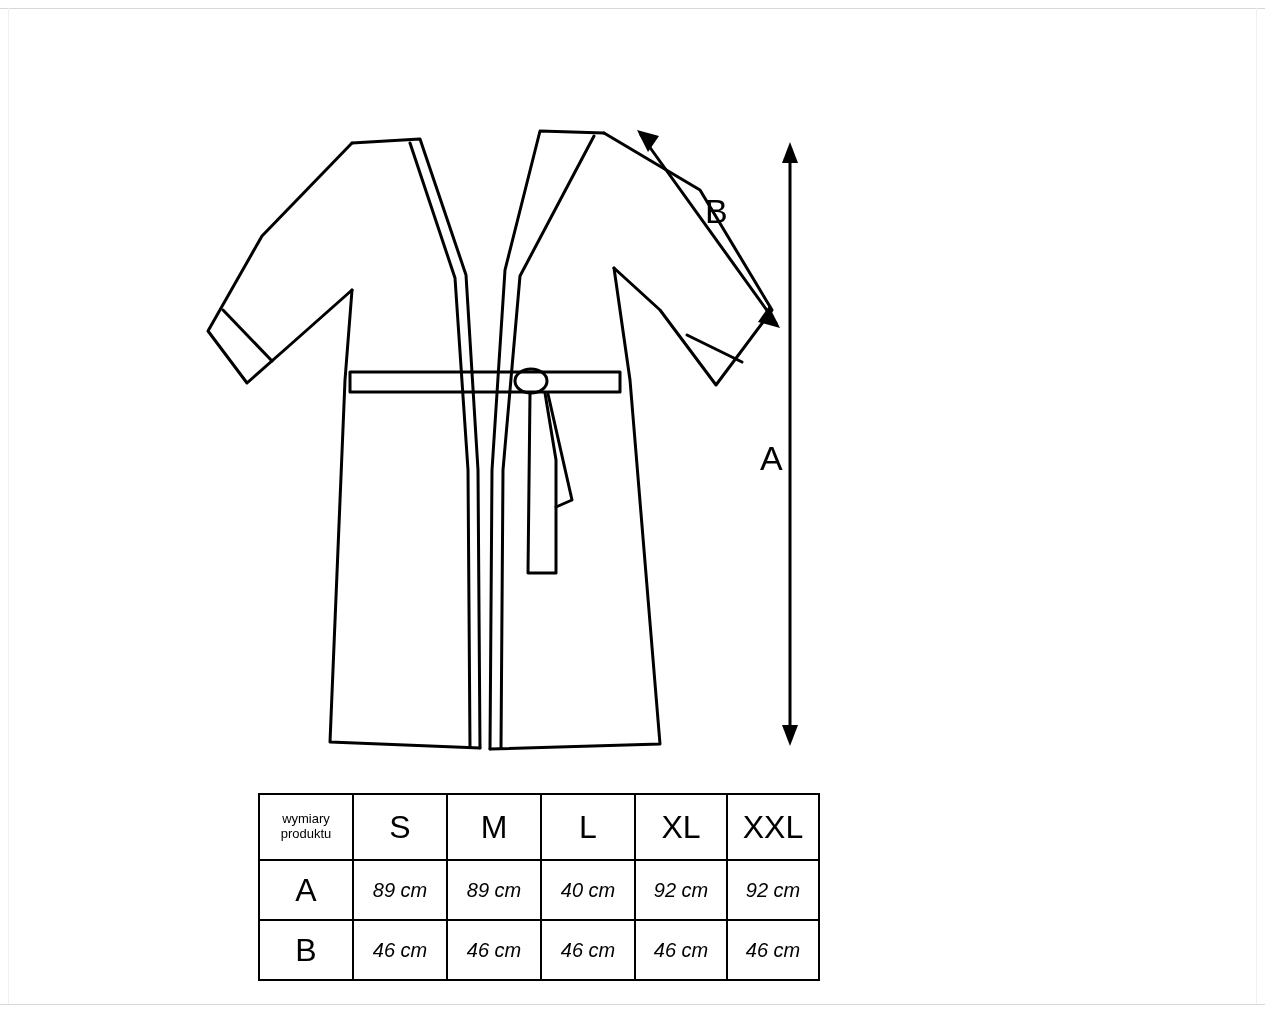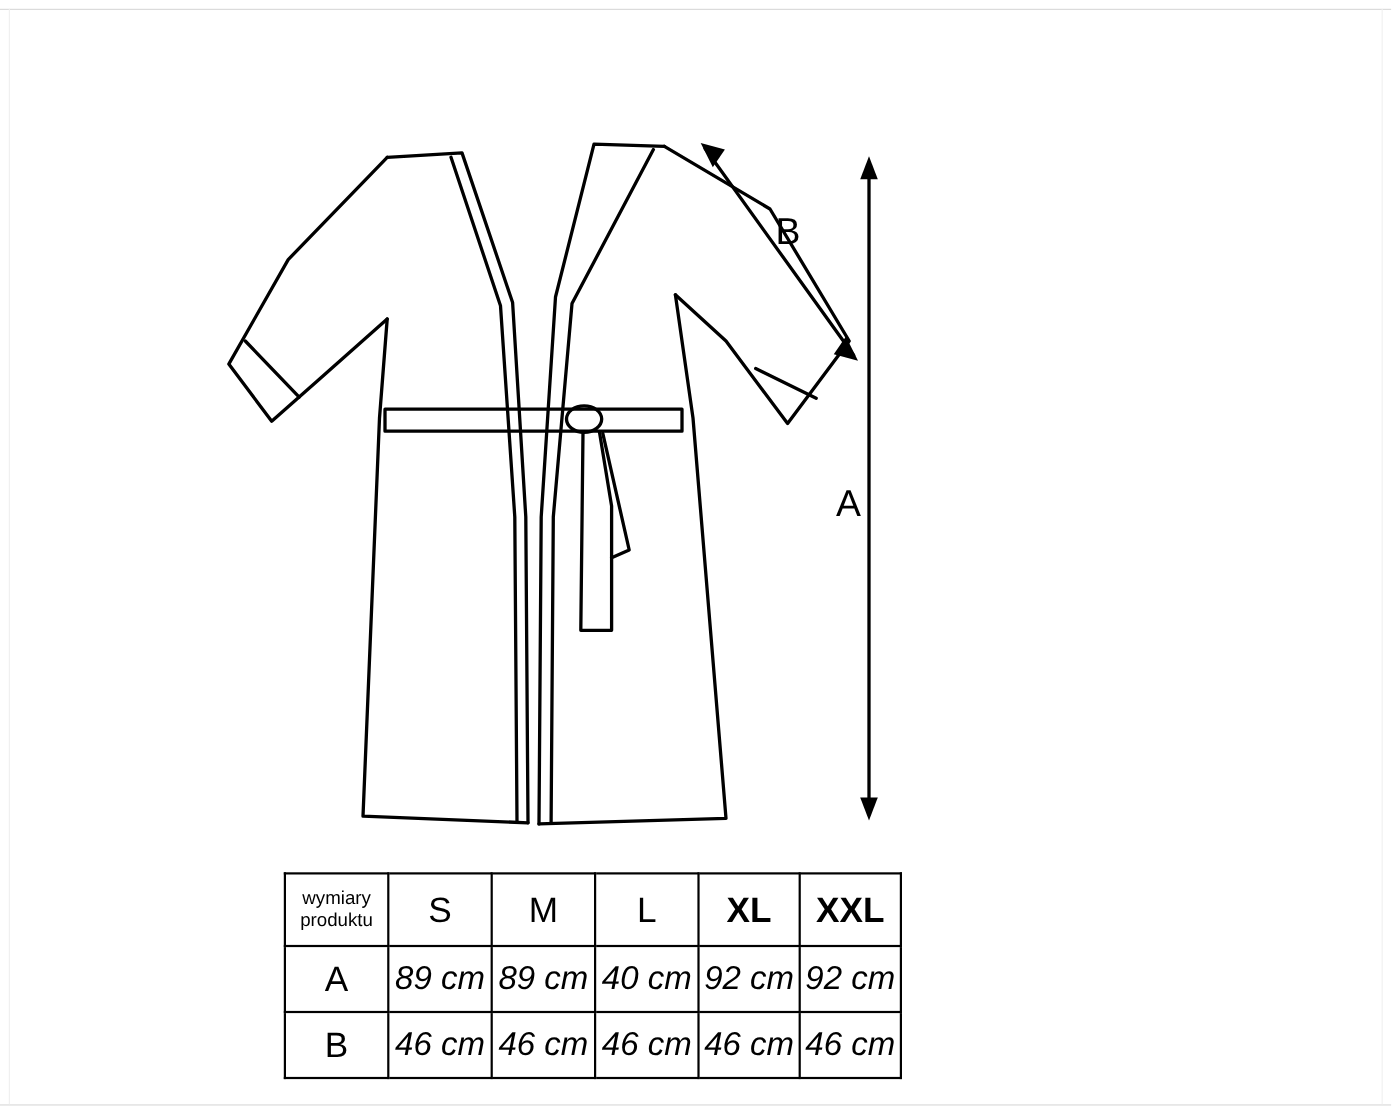--- a/index.html
+++ b/index.html
@@ -56,36 +56,36 @@
     text-align: center;
     vertical-align: middle;
     color: #000000;
     padding: 0;
   }
   #size-table tr.head-row td { height: 64px; }
   #size-table tr.data-row td { height: 58px; }
 
   td.corner-cell {
     width: 92px;
-    font-size: 17px;
+    font-size: 13px;
     line-height: 1.15;
     font-weight: normal;
   }
   td.size-head {
     width: 92px;
     font-size: 32px;
     font-weight: normal;
   }
-  td.size-head.wide { width: 90px; font-weight: bold; }
+  td.size-head.wide { width: 90px; }
   td.row-label {
     font-size: 32px;
     font-weight: normal;
   }
   td.value-cell {
-    font-size: 30px;
+    font-size: 20px;
     font-style: italic;
     font-weight: normal;
     margin-left: 32px;
   }
 
   
   .dim-letter {
     position: absolute;
     font-size: 34px;
     color: #000000;

